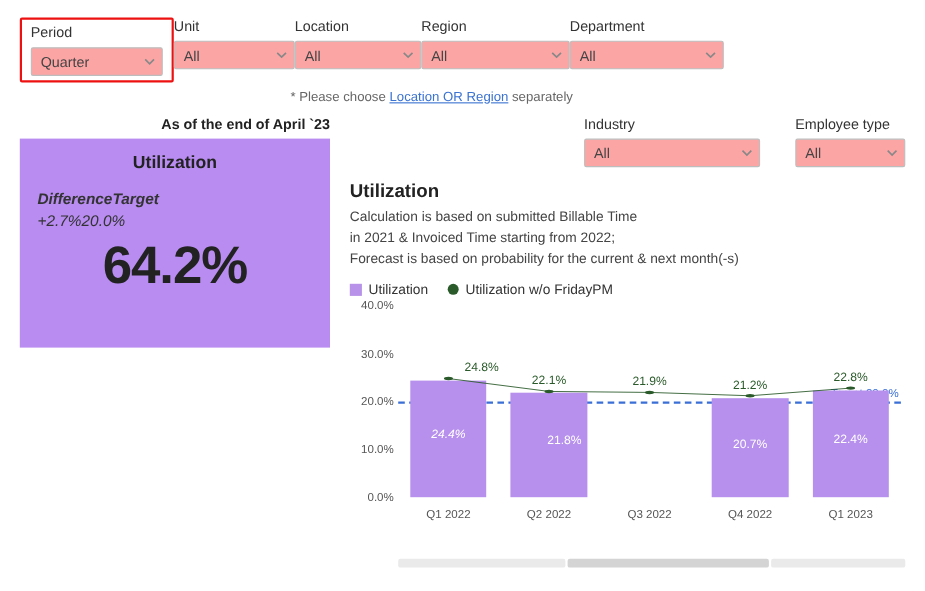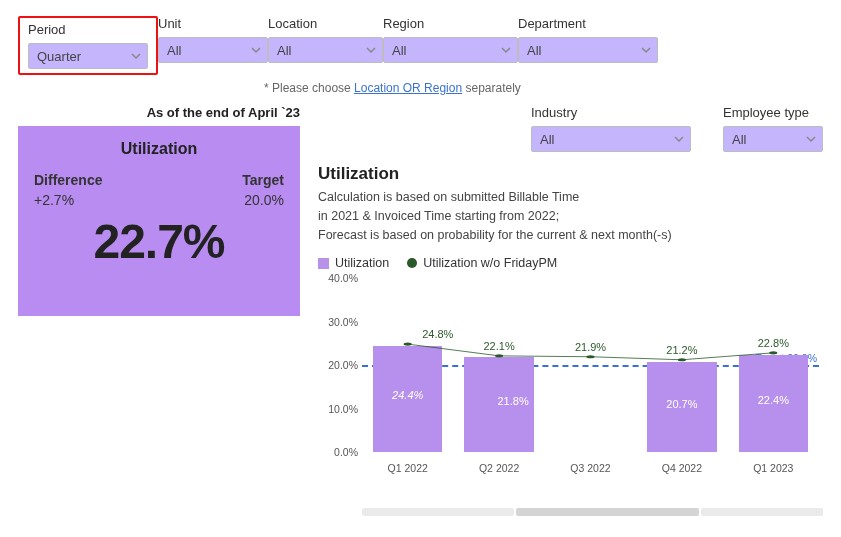--- a/index.html
+++ b/index.html
@@ -3,21 +3,21 @@
 <meta charset="utf-8">
 <style>
   * { box-sizing: border-box; }
   html, body { margin: 0; padding: 0; font-family: Arial, Helvetica, sans-serif; color: #333; }
   body { width: 841px; height: 537px; background: #fff; }
   .page { padding: 16px 18px; }
 
   .filters { display: flex; align-items: flex-start; }
   .filter { display: flex; flex-direction: column; gap: 6px; }
   .filter-label { font-size: 13px; color: #333; }
-  .select { position: relative; min-width: 120px; height: 26px; border: 1px solid #bdbdbd; border-radius: 2px; background: #c4b5fd; display: flex; align-items: center; padding: 0 22px 0 8px; font-size: 13px; color: #444; }
+  .select { position: relative; min-width: 120px; height: 26px; border: 1px solid #bdbdbd; border-radius: 2px; background: #fca5a5; display: flex; align-items: center; padding: 0 22px 0 8px; font-size: 13px; color: #444; }
   .select .chev { position: absolute; right: 6px; top: 50%; transform: translateY(-50%); }
   .filter.period { border: 2px solid #e11; padding: 8px; border-radius: 2px; }
   .filter.period .filter-label { margin-top: -4px; }
   .filter.period .select { margin-bottom: -4px; }
   .filter.unit .select { min-width: 110px; }
   .filter.location .select { min-width: 115px; }
   .filter.region .select { min-width: 135px; }
   .filter.department .select { min-width: 140px; }
   .filter.industry .select { min-width: 160px; }
   .filter.emptype .select { min-width: 100px; }
@@ -25,21 +25,21 @@
   .note { font-size: 12px; color: #666; margin-left: 246px; margin-top: 6px; }
   .note .link { color: #3b73d1; text-decoration: underline; cursor: pointer; }
 
   .main { display: flex; gap: 18px; margin-top: 10px; }
 
   .left { width: 282px; }
   .asof { text-align: right; font-size: 13px; font-weight: 700; color: #222; margin-bottom: 6px; }
 
   .card { background: #b88cf0; padding: 14px 16px 26px 16px; height: 190px; }
   .card-title { text-align: center; font-weight: 700; font-size: 16px; color: #222; margin-bottom: 14px; }
-  .card-row { display: flex; justify-content: space-between; margin-bottom: 4px; }
+  .card-row { display: flex; justify-content: flex-start; margin-bottom: 4px; font-style: italic; }
   .card-row .lbl { font-weight: 700; font-size: 14px; }
   .card-row .val { font-size: 14px; }
   .big { text-align: center; font-size: 48px; font-weight: 600; color: #222; margin-top: 6px; letter-spacing: -1px; }
 
   .right { flex: 1; display: flex; flex-direction: column; }
   .filters2 { display: flex; gap: 32px; justify-content: flex-end; margin-bottom: 12px; }
   .section-title { font-size: 17px; font-weight: 700; color: #222; margin-bottom: 4px; }
   .desc { font-size: 12.5px; color: #444; line-height: 1.5; margin-bottom: 12px; }
   .legend { display: flex; gap: 18px; align-items: center; font-size: 12.5px; color: #333; margin-bottom: 8px; }
   .legend-item { display: flex; align-items: center; gap: 6px; }
@@ -135,21 +135,21 @@
     <div class="card">
       <div class="card-title">Utilization</div>
       <div class="card-row">
         <span class="lbl">Difference</span>
         <span class="lbl">Target</span>
       </div>
       <div class="card-row">
         <span class="val">+2.7%</span>
         <span class="val">20.0%</span>
       </div>
-      <div class="big">22.7%</div>
+      <div class="big">64.2%</div>
     </div>
   </div>
 
   <div class="right">
 
     <div class="filters2">
       <div class="filter industry">
         <span class="filter-label">Industry</span>
         <div class="select">
           <span>All</span>

